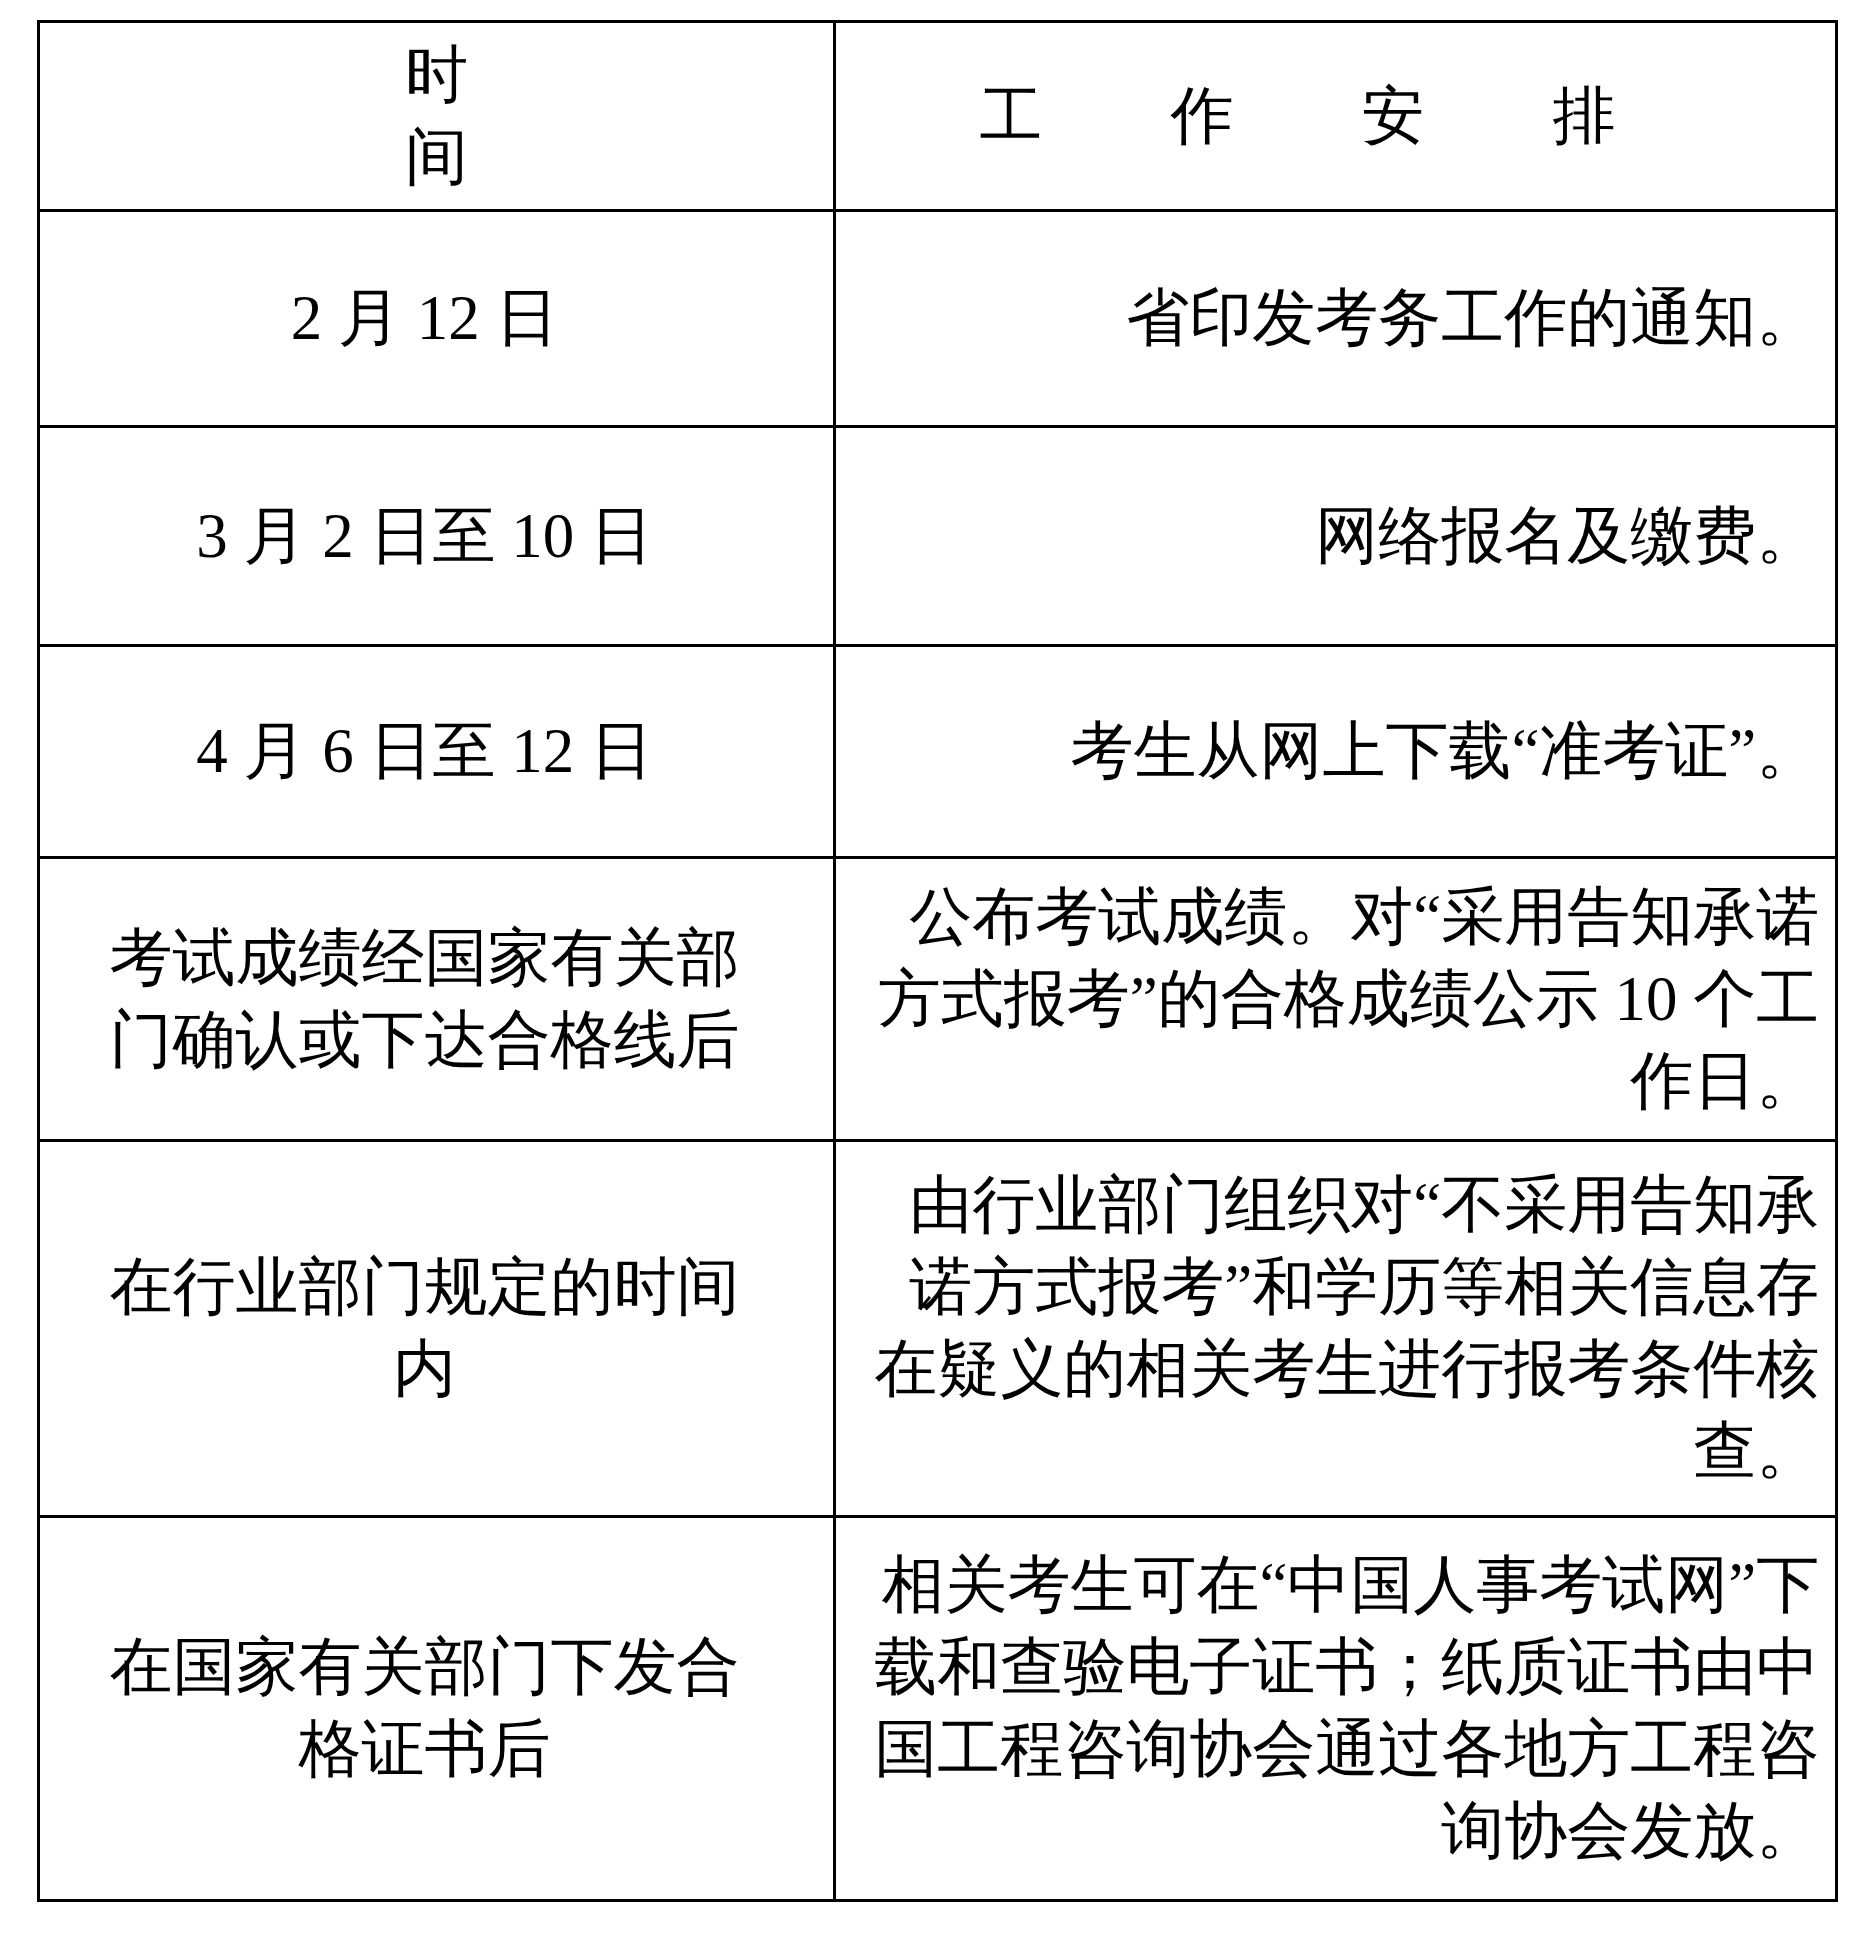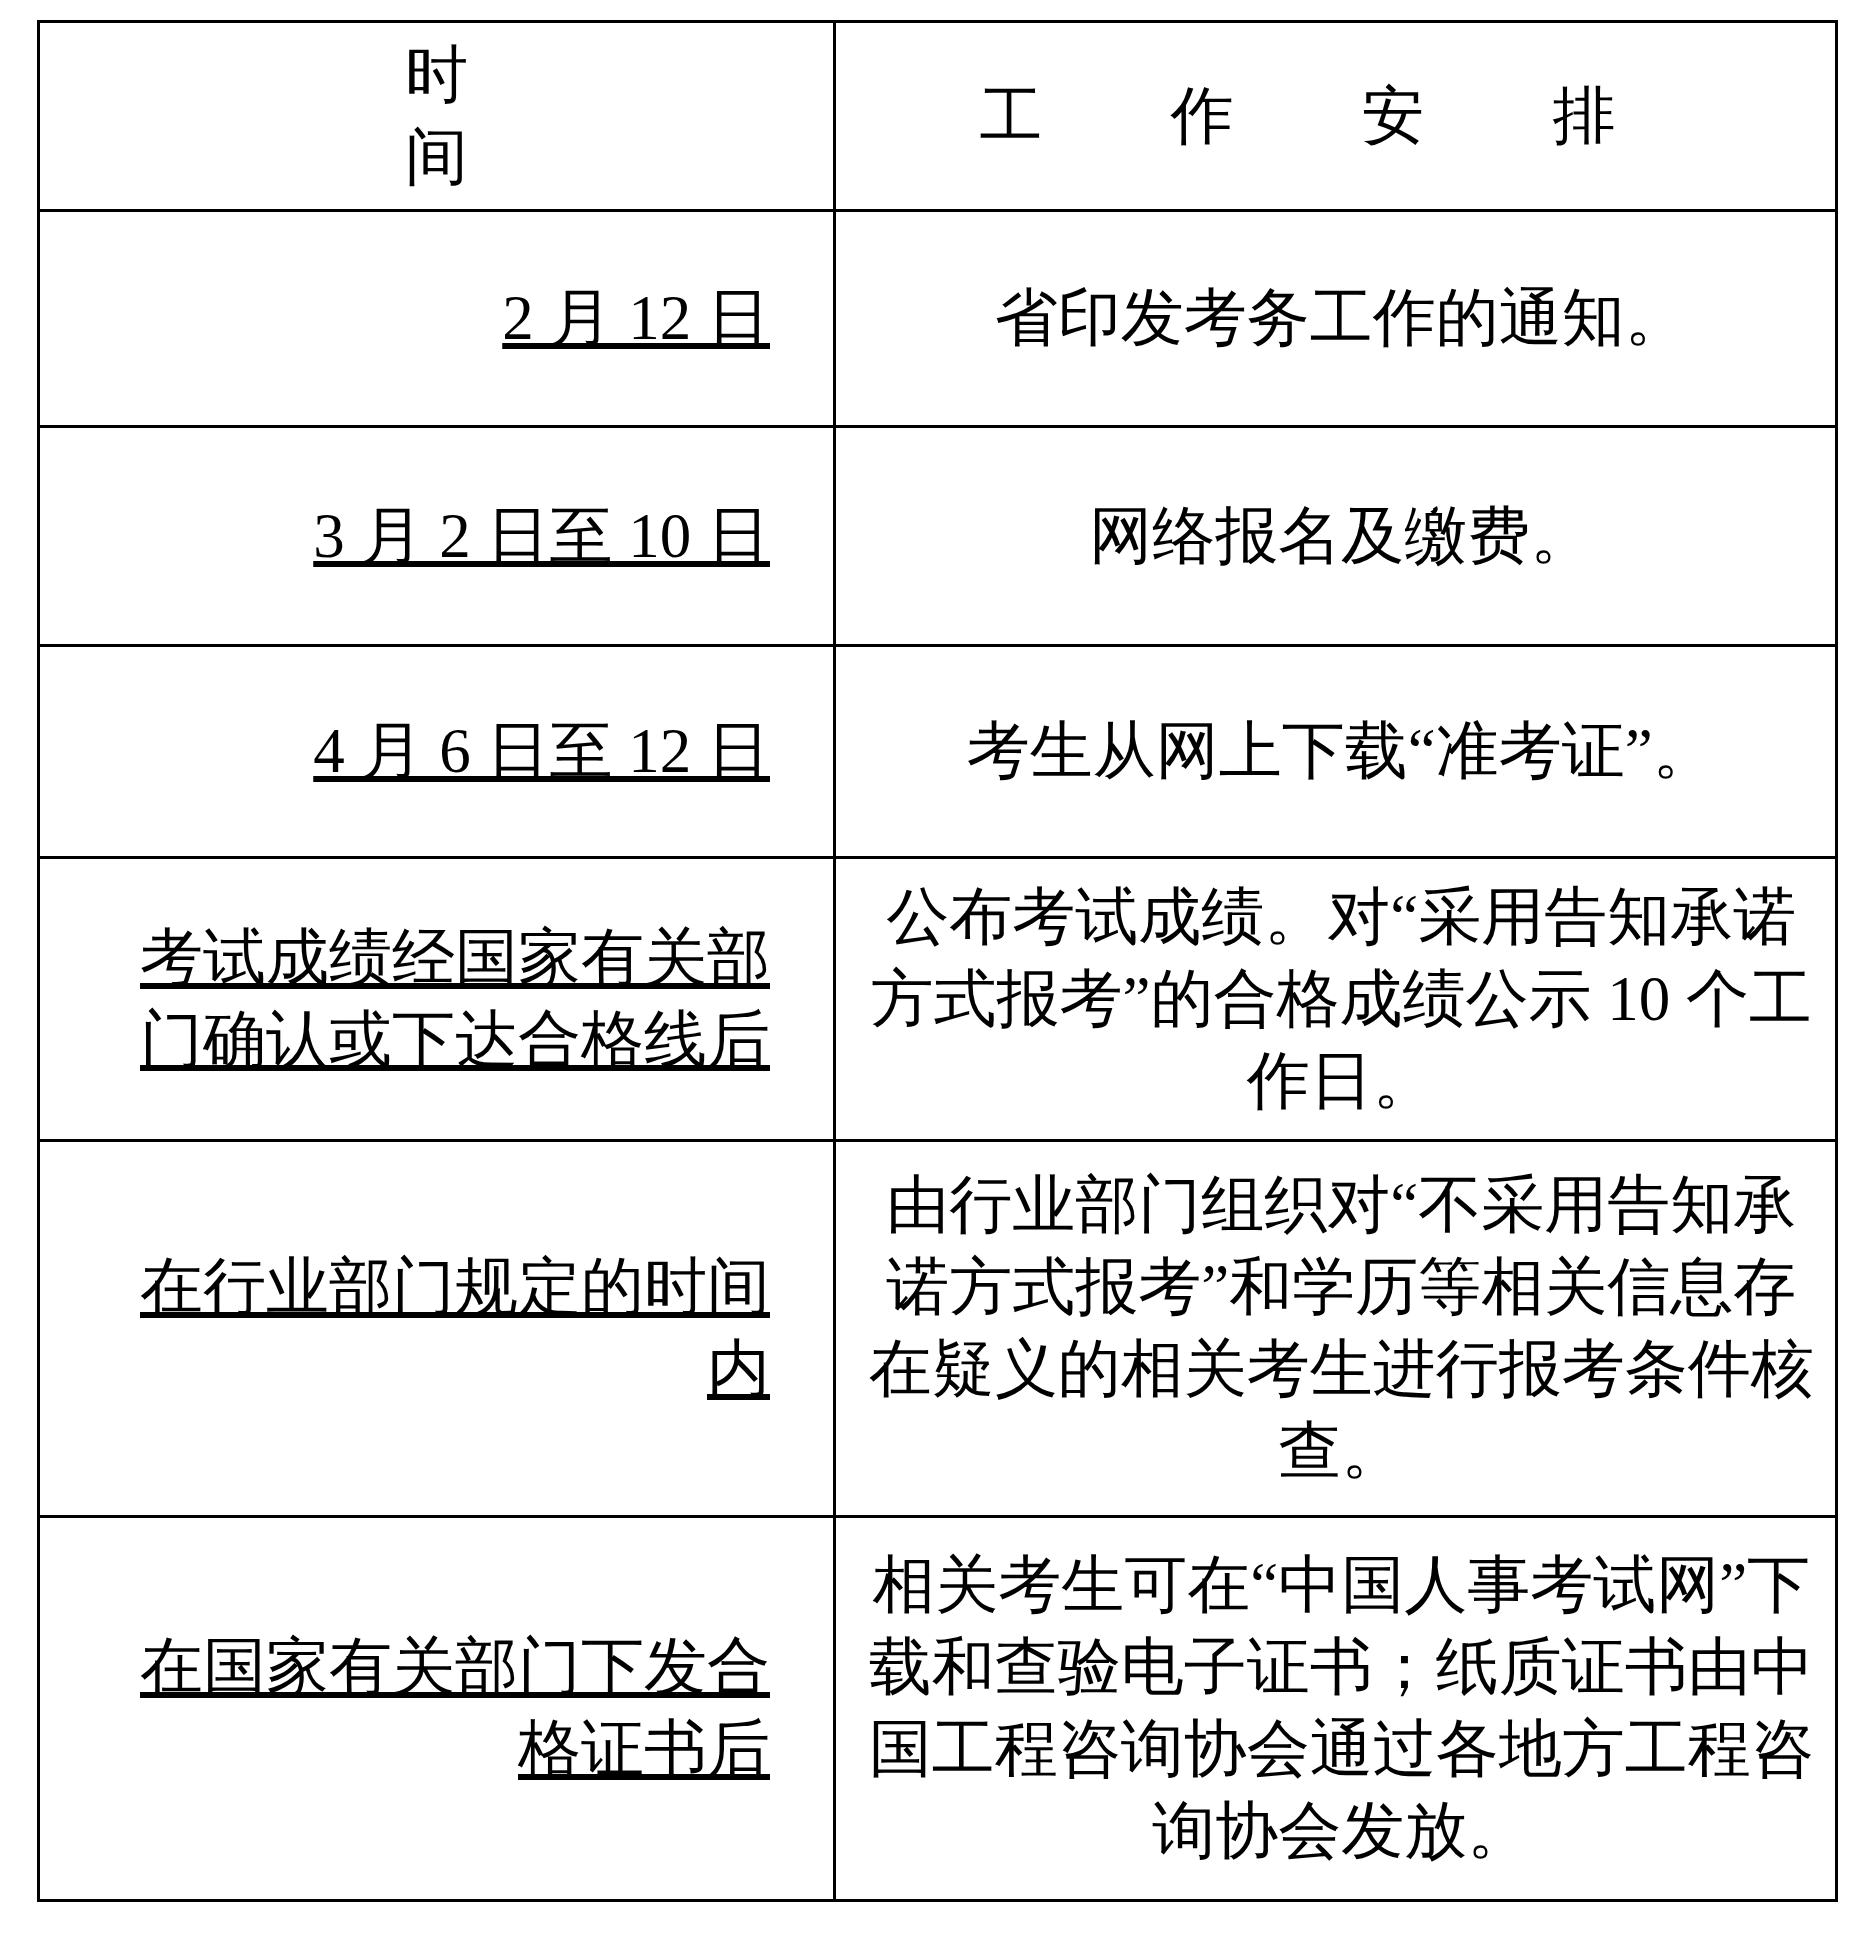--- a/index.html
+++ b/index.html
@@ -50,26 +50,25 @@
   }
   th.h-time {
     letter-spacing: 259px;
     padding-left: 259px;
   }
   th.h-work {
     letter-spacing: 128px;
     padding-left: 52px;
   }
   td.time-cell {
-    text-align: right;
+    text-align: center;
     padding: 0 63px 0 39px;
-    text-decoration: underline;
   }
   td.work-cell {
-    text-align: center;
+    text-align: right;
     padding: 0 15.7px 0 27px;
   }
 </style>
 </head>
 <body>
 
 <table class="schedule">
   <colgroup>
     <col class="c-time">
     <col class="c-work">

